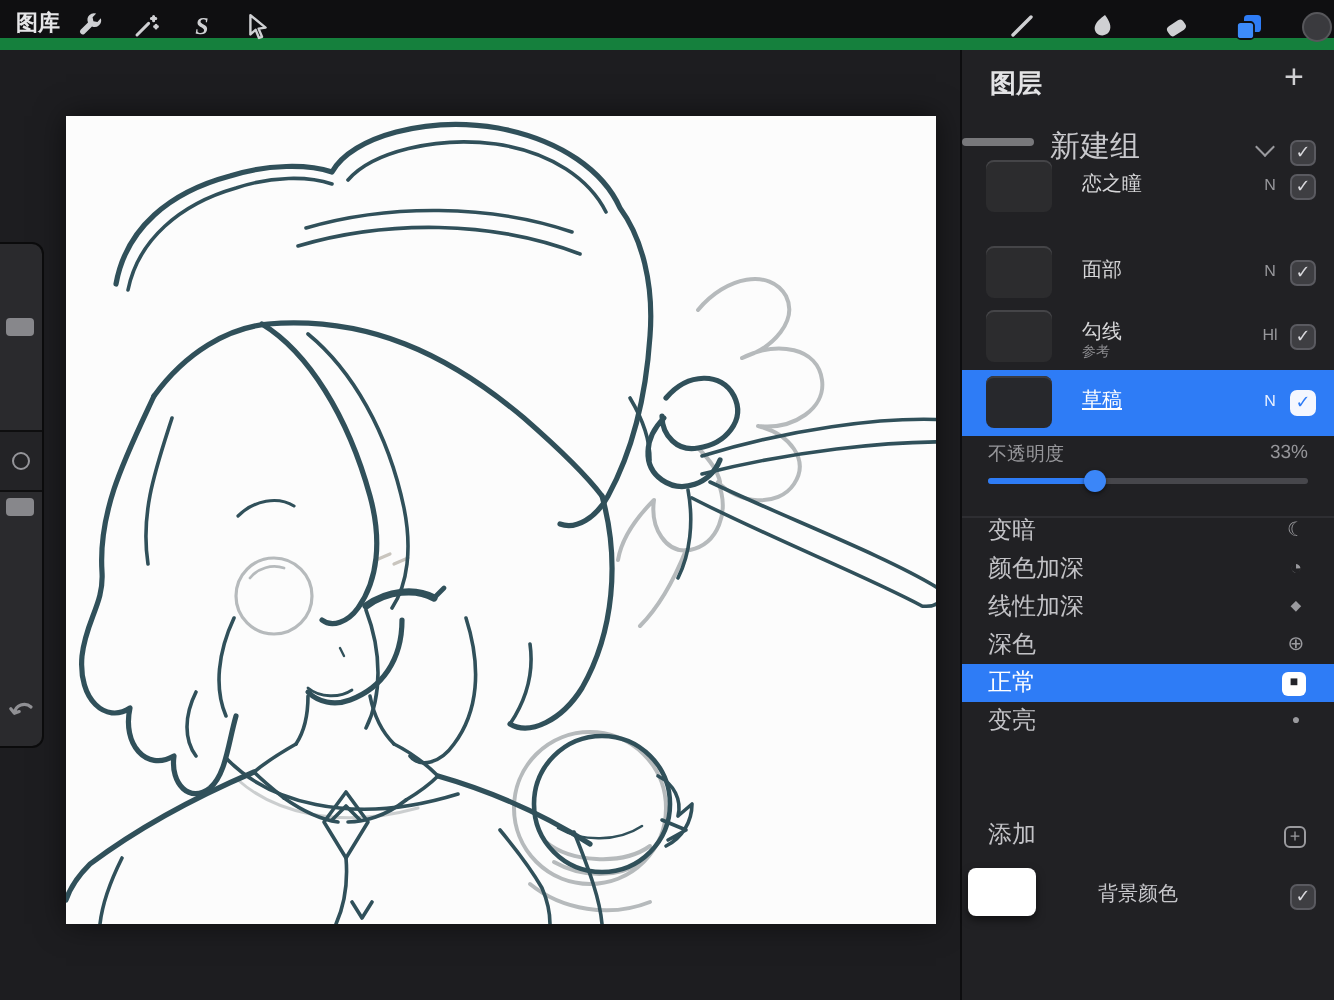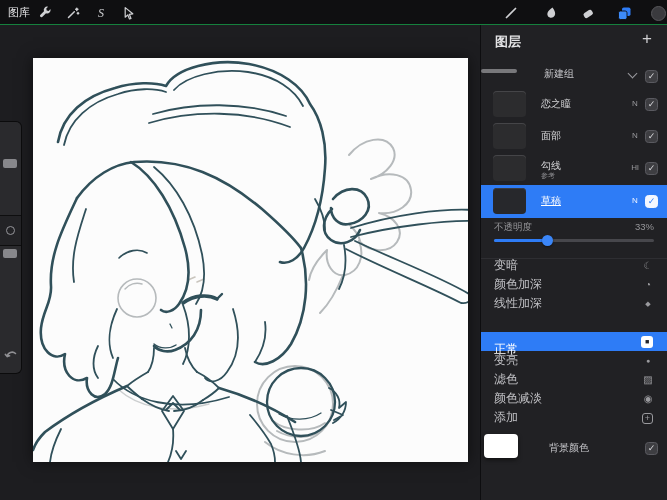--- a/index.html
+++ b/index.html
@@ -2,21 +2,21 @@
 <html><head>
 <meta charset="utf-8">
 <style>
   * { margin:0; padding:0; box-sizing:border-box; }
   html,body { width:667px; height:500px; overflow:hidden; background:#1d1d20;
     font-family:"Liberation Sans", sans-serif; -webkit-font-smoothing:antialiased; }
   .screen { position:absolute; inset:0; width:667px; height:500px; }
 
   
   .topbar { position:absolute; left:0; top:0; width:667px; height:25px;
-    background:#0f0f11; border-bottom:1px solid #15803d; z-index:30; }
+    background:#0f0f11; border-bottom:6px solid #15803d; z-index:30;font-weight:bold; }
   .gallery { position:absolute; left:8px; top:0; height:25px; line-height:25px;
     font-size:11px; color:#e6e6e8; }
   .tb-icon { position:absolute; top:5px; width:16px; height:16px; display:flex;
     align-items:center; justify-content:center; color:#cfd0d3; }
   .tb-icon svg { display:block; }
   .s-glyph { font-family:"Liberation Serif", serif; font-style:italic; font-size:12px;
     color:#cfd0d3; }
   .color-dot { width:15px; height:15px; border-radius:50%; background:#3a3a3e;
     border:1px solid #57575b; }
 
@@ -42,22 +42,22 @@
   .panel { position:absolute; left:480px; top:25px; width:187px; height:475px;
     background:#212124; border-left:1px solid #0d0d0f; z-index:25;padding-left:44px; }
   .panel-title { position:absolute; left:14px; top:8px; font-size:13px; font-weight:bold;
     color:#e3e3e5; }
   .add-btn { position:absolute; right:10px; top:4px; font-size:17px; color:#cfcfd2;
     width:20px; text-align:center; }
 
   .group-row { position:absolute; left:0; top:35px; width:187px; height:28px; }
   .group-thumb { position:absolute; left:0; top:9px; width:36px; height:4px;
     border-radius:2px; background:#87878b; opacity:.85; }
-  .group-label { position:absolute; left:63px; top:0; height:28px; line-height:28px;
-    font-size:10px; color:#c9c9cd; }
+  .group-label { position:absolute; left:44px; top:0; height:28px; line-height:28px;
+    font-size:15px; color:#c9c9cd; }
   .chevron { position:absolute; left:148px; top:10px; width:7px; height:7px;
     border-right:1.5px solid #9a9a9e; border-bottom:1.5px solid #9a9a9e;
     transform:rotate(45deg); }
 
   .layer-row { position:absolute; left:0; width:187px; height:32px; }
   .layer-row.selected { background:#2e7cf6; height:33px; }
   .thumb { position:absolute; left:12px; top:3px; width:33px; height:26px;
     border-radius:4px; background:#2c2c2e; box-shadow:inset 0 1px 0 #454548; }
   .selected .thumb { background:#27282c; box-shadow:inset 0 1px 0 #3a3b40; }
   .layer-name { position:absolute; left:60px; top:0; height:32px; line-height:32px;
@@ -81,21 +81,21 @@
     background:#2e7cf6; }
   .slider-thumb { position:absolute; top:-4px; width:11px; height:11px; border-radius:50%;
     background:#3b86f8; box-shadow:0 1px 2px rgba(0,0,0,.5); }
 
   .divider { position:absolute; left:0; right:0; top:233px; height:1px; background:#2e2e32; }
 
   .blend-row { position:absolute; left:0; width:187px; height:19px; }
   .blend-row.selected { background:#2e7cf6; }
   .blend-label { position:absolute; left:13px; top:0; height:19px; line-height:19px;
     font-size:12px; color:#c2c2c6; }
-  .blend-row.selected .blend-label { color:#ffffff;margin-top:8px; }
+  .blend-row.selected .blend-label { color:#ffffff; }
   .bicon { position:absolute; left:159px; top:0; width:16px; height:19px; line-height:19px;
     text-align:center; font-size:10px; color:#9a9a9e; }
   .bicon.small { font-size:7px; }
   .bicon-normal { position:absolute; left:160px; top:3.5px; width:12px; height:12px;
     border-radius:3px; background:#ffffff; color:#23242a; font-size:7px; line-height:12px;
     text-align:center; }
   .bicon-add { position:absolute; left:161px; top:4.5px; width:11px; height:11px;
     border-radius:3px; border:1.2px solid #9a9a9e; color:#9a9a9e; font-size:9px;
     line-height:8px; text-align:center; }
 
@@ -242,21 +242,21 @@
     <div class="panel-title">图层</div>
     <div class="add-btn">+</div>
 
     <div class="group-row">
       <span class="group-thumb"></span>
       <span class="group-label">新建组</span>
       <span class="chevron"></span>
       <span class="checkbox">✓</span>
     </div>
 
-    <div class="layer-row" style="top:63px">
+    <div class="layer-row" style="top:52px">
       <span class="thumb"></span>
       <span class="layer-name">恋之瞳</span>
       <span class="badge">N</span>
       <span class="checkbox">✓</span>
     </div>
     <div class="layer-row" style="top:95px">
       <span class="thumb"></span>
       <span class="layer-name">面部</span>
       <span class="badge">N</span>
       <span class="checkbox">✓</span>
@@ -289,36 +289,32 @@
       <span class="bicon">☾</span>
     </div>
     <div class="blend-row" style="top:250px">
       <span class="blend-label">颜色加深</span>
       <span class="bicon">◔</span>
     </div>
     <div class="blend-row" style="top:269px">
       <span class="blend-label">线性加深</span>
       <span class="bicon small">◆</span>
     </div>
+    <div class="blend-row" style="top:288px">
+      <span class="blend-label">深色</span>
+      <span class="bicon">⊕</span>
+    </div>
     <div class="blend-row selected" style="top:307px">
       <span class="blend-label">正常</span>
       <span class="bicon-normal">■</span>
     </div>
     <div class="blend-row" style="top:326px">
       <span class="blend-label">变亮</span>
       <span class="bicon small">●</span>
     </div>
-    <div class="blend-row" style="top:345px">
-      <span class="blend-label">滤色</span>
-      <span class="bicon">▨</span>
-    </div>
-    <div class="blend-row" style="top:364px">
-      <span class="blend-label">颜色减淡</span>
-      <span class="bicon">◉</span>
-    </div>
     <div class="blend-row" style="top:383px">
       <span class="blend-label">添加</span>
       <span class="bicon-add">+</span>
     </div>
 
     <div class="bg-row">
       <span class="bg-swatch"></span>
       <span class="bg-label">背景颜色</span>
       <span class="checkbox">✓</span>
     </div>

